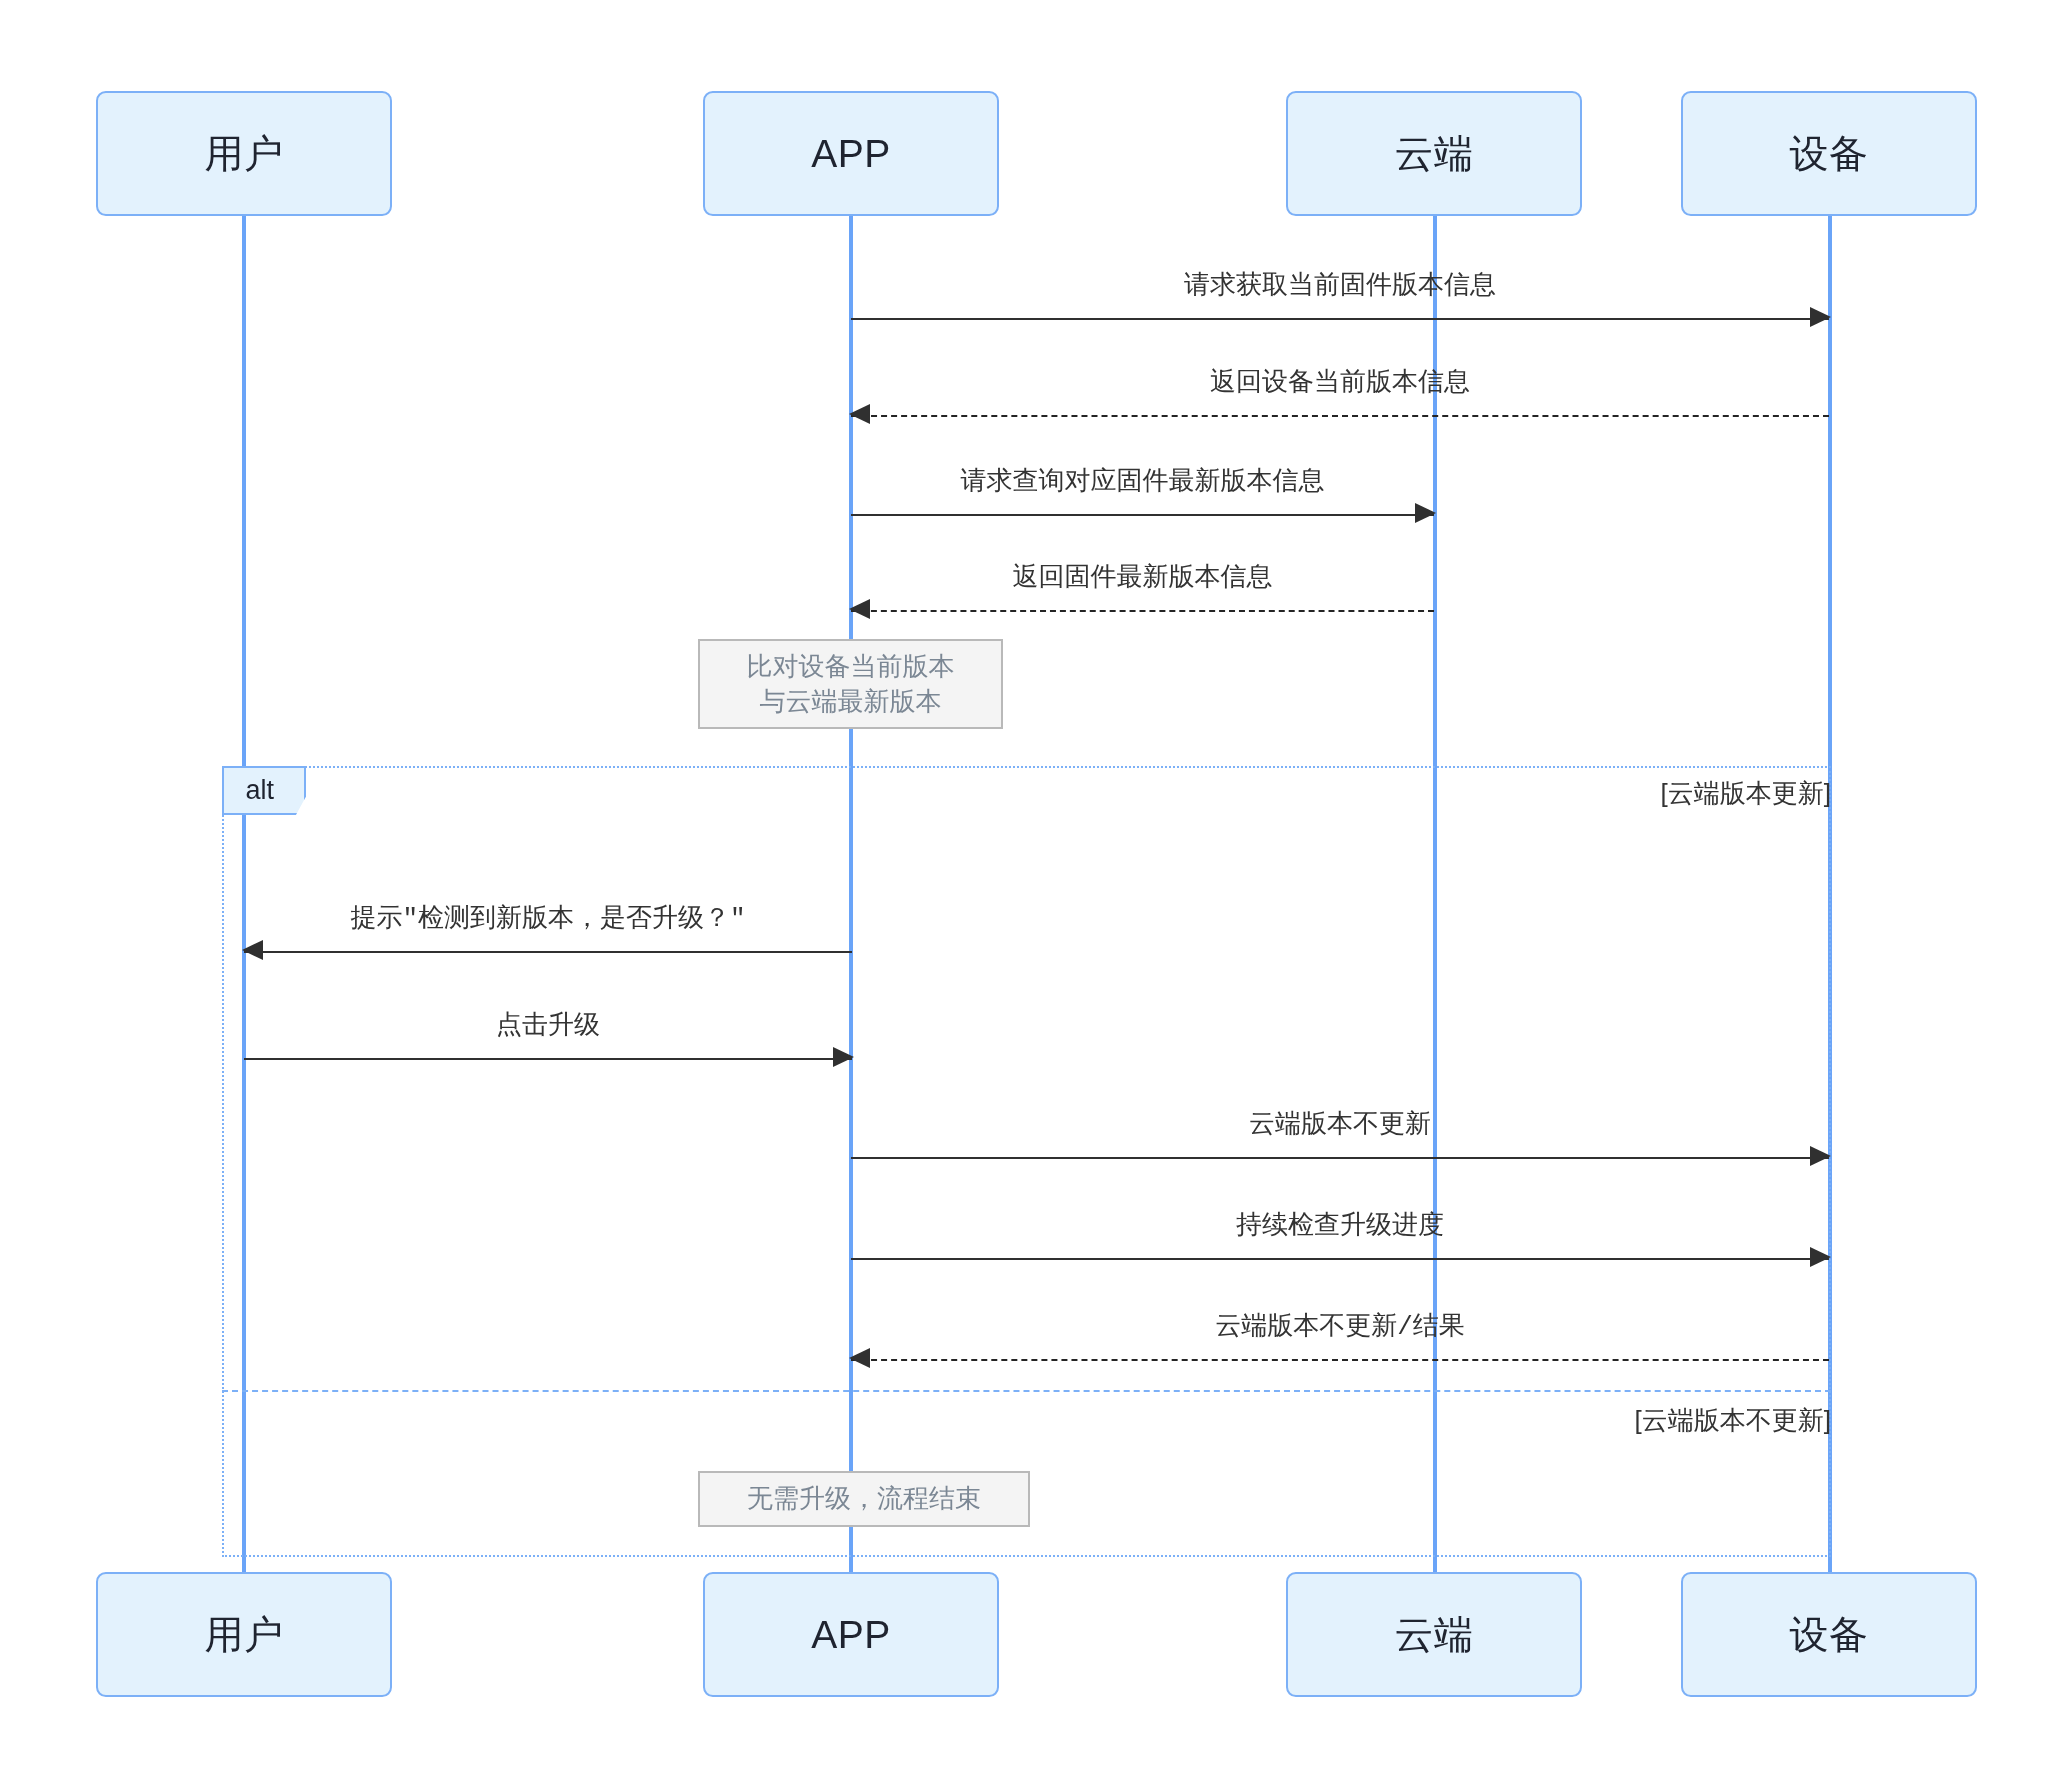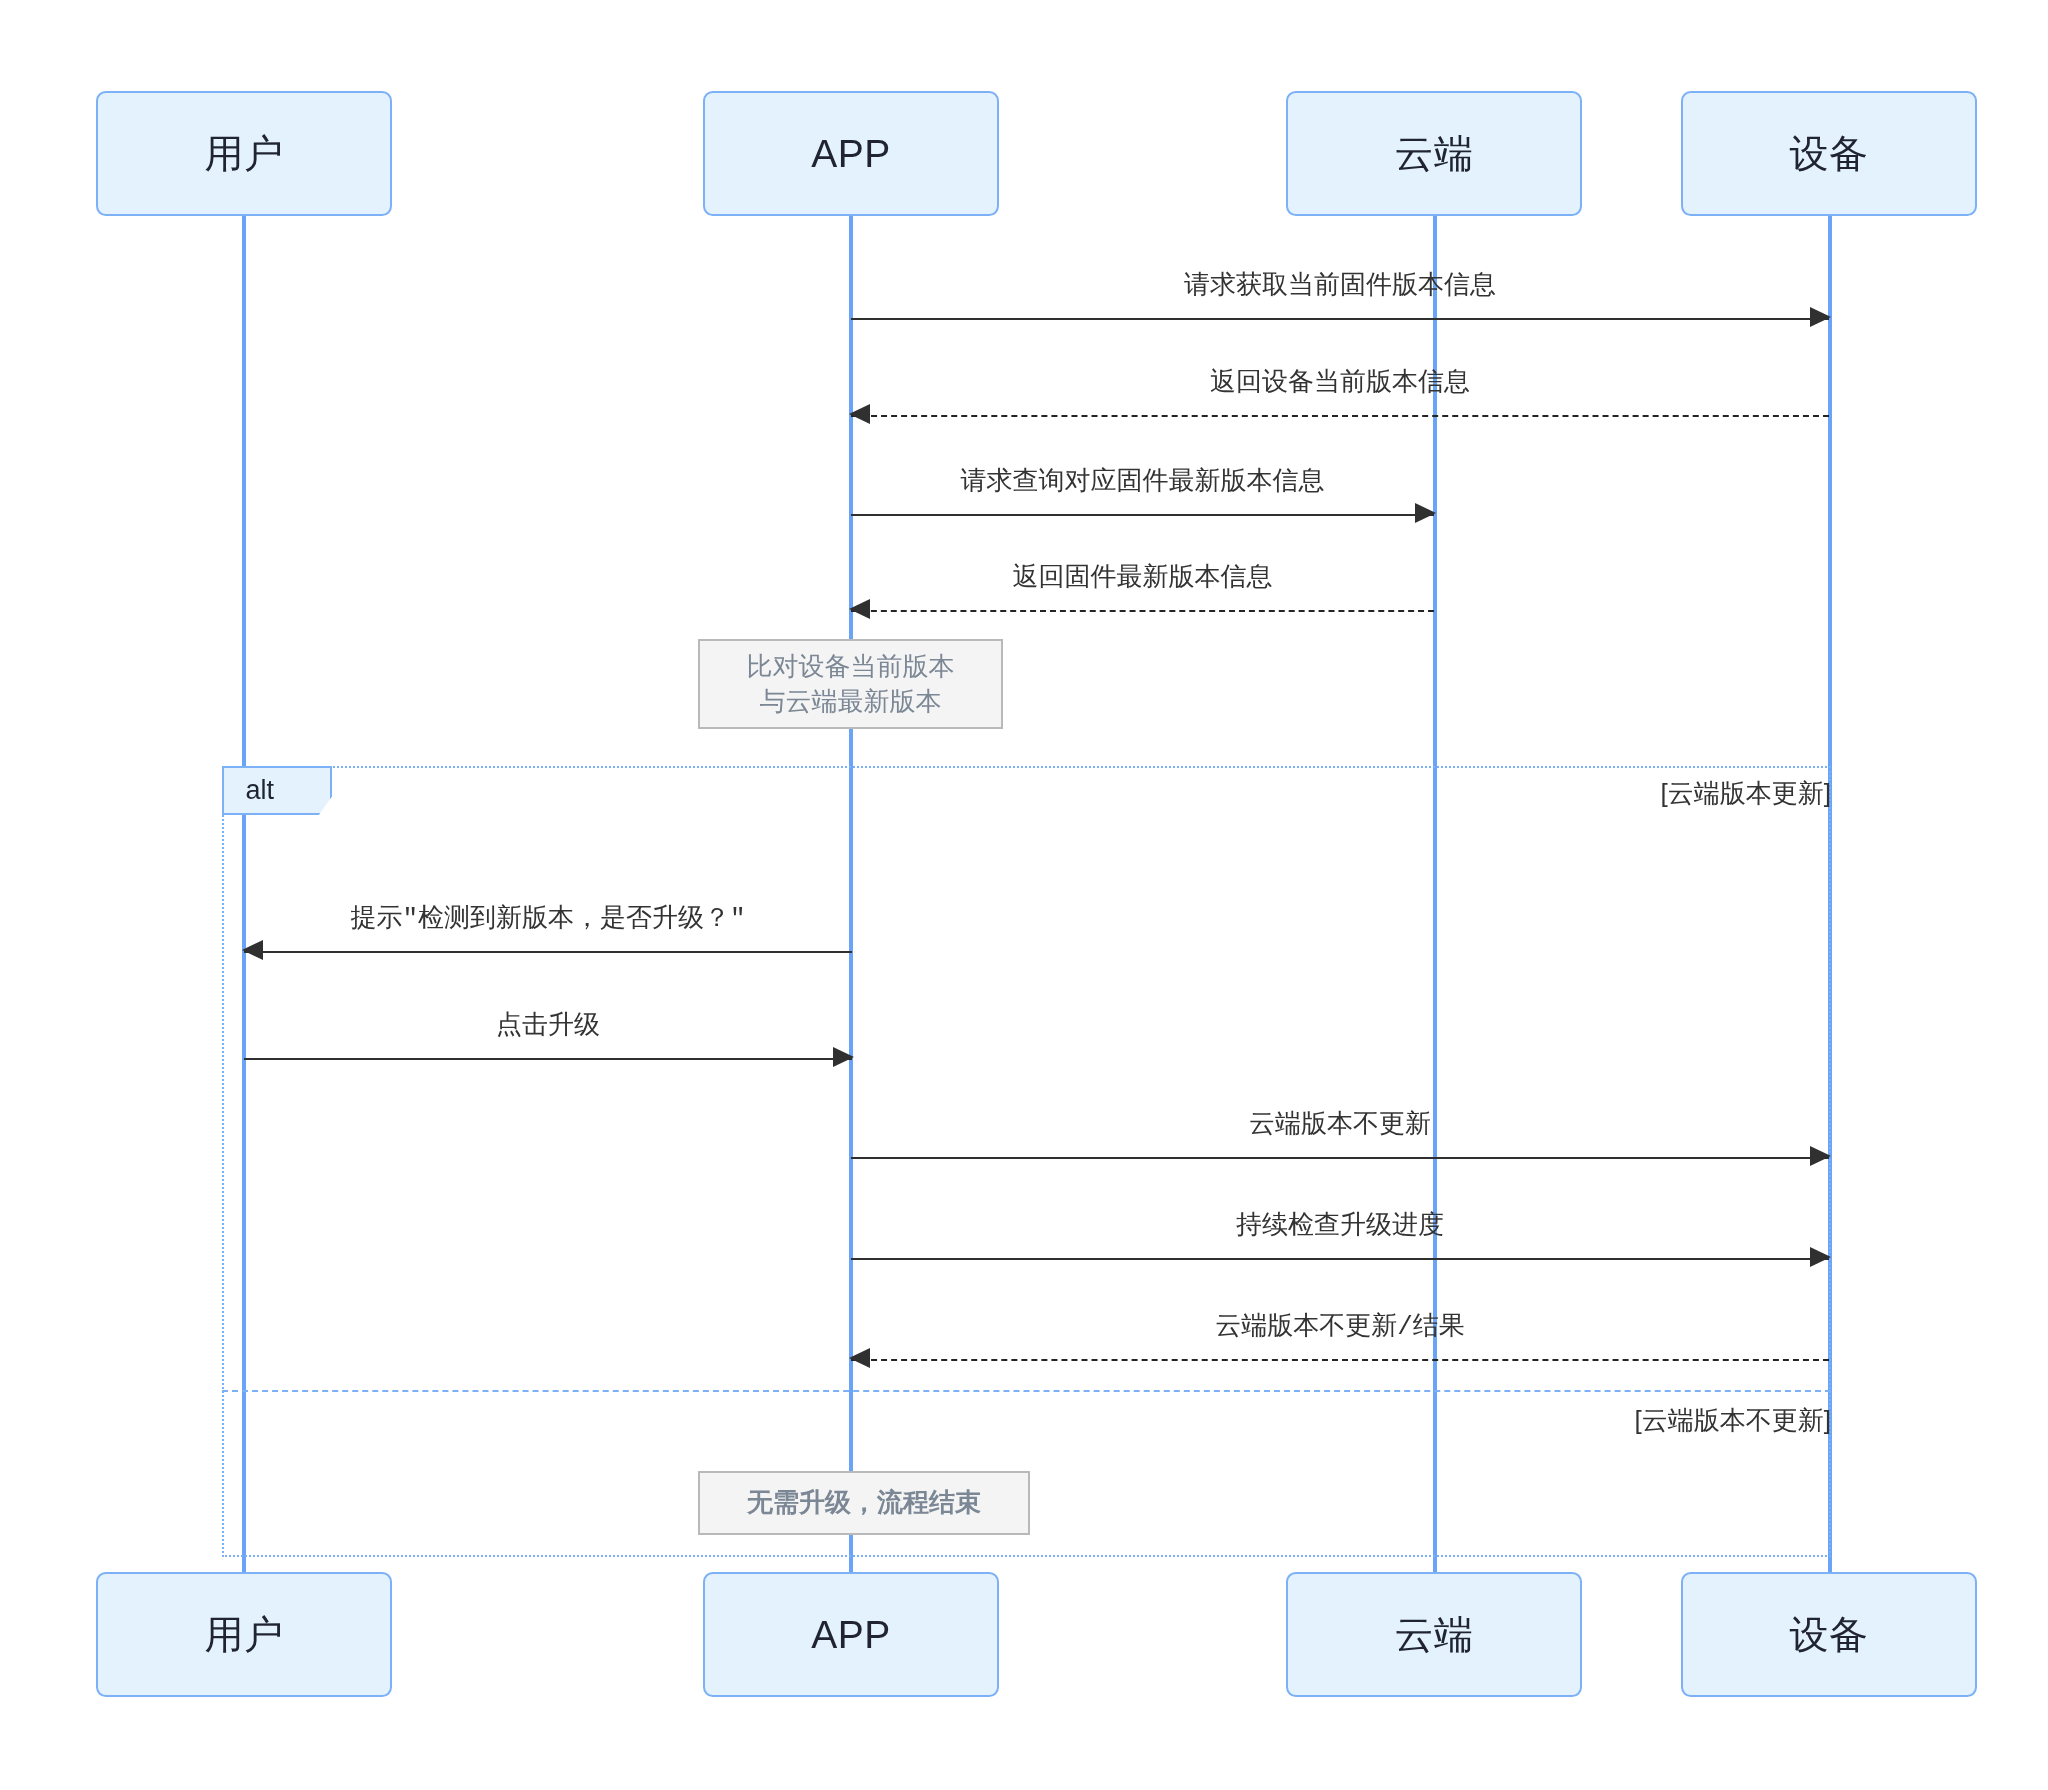--- a/index.html
+++ b/index.html
@@ -186,21 +186,21 @@
     <div class="head"></div>
   </div>
 
   <div class="note" style="left:698px; top:639px; width:305px; height:90px; flex-direction:column;">
     <span>比对设备当前版本</span>
     <span>与云端最新版本</span>
   </div>
 
   <div class="frag" style="left:222px; top:766px; width:1609px; height:791px;"></div>
 
-  <div class="frag-tag" style="left:222px; top:766px; width:110px; height:49px;">
+  <div class="frag-tag" style="left:222px; top:766px; width:84px; height:49px;">
     <span>alt</span>
   </div>
 
   <div class="frag-cond" style="left:851px; top:780px; width:980px;">
     <span>[云端版本更新]</span>
   </div>
 
   <div class="msg to-left" style="left:244px; top:951px; width:608px;">
     <div class="msg-text">提示"检测到新版本，是否升级？"</div>
     <div class="line"></div>
@@ -230,21 +230,21 @@
     <div class="line"></div>
     <div class="head"></div>
   </div>
 
   <div class="frag-divider" style="left:222px; top:1390px; width:1609px;"></div>
 
   <div class="frag-cond" style="left:851px; top:1407px; width:980px;">
     <span>[云端版本不更新]</span>
   </div>
 
-  <div class="note" style="left:698px; top:1471px; width:332px; height:64px;font-weight:bold;">
+  <div class="note" style="left:698px; top:1471px; width:332px; height:56px;">
     <span>无需升级，流程结束</span>
   </div>
 
   <div class="actor-box" style="left:96px; top:1572px; width:296px; height:125px;">
     <span class="actor-label">用户</span>
   </div>
   <div class="actor-box" style="left:703px; top:1572px; width:296px; height:125px;">
     <span class="actor-label">APP</span>
   </div>
   <div class="actor-box" style="left:1286px; top:1572px; width:296px; height:125px;">

